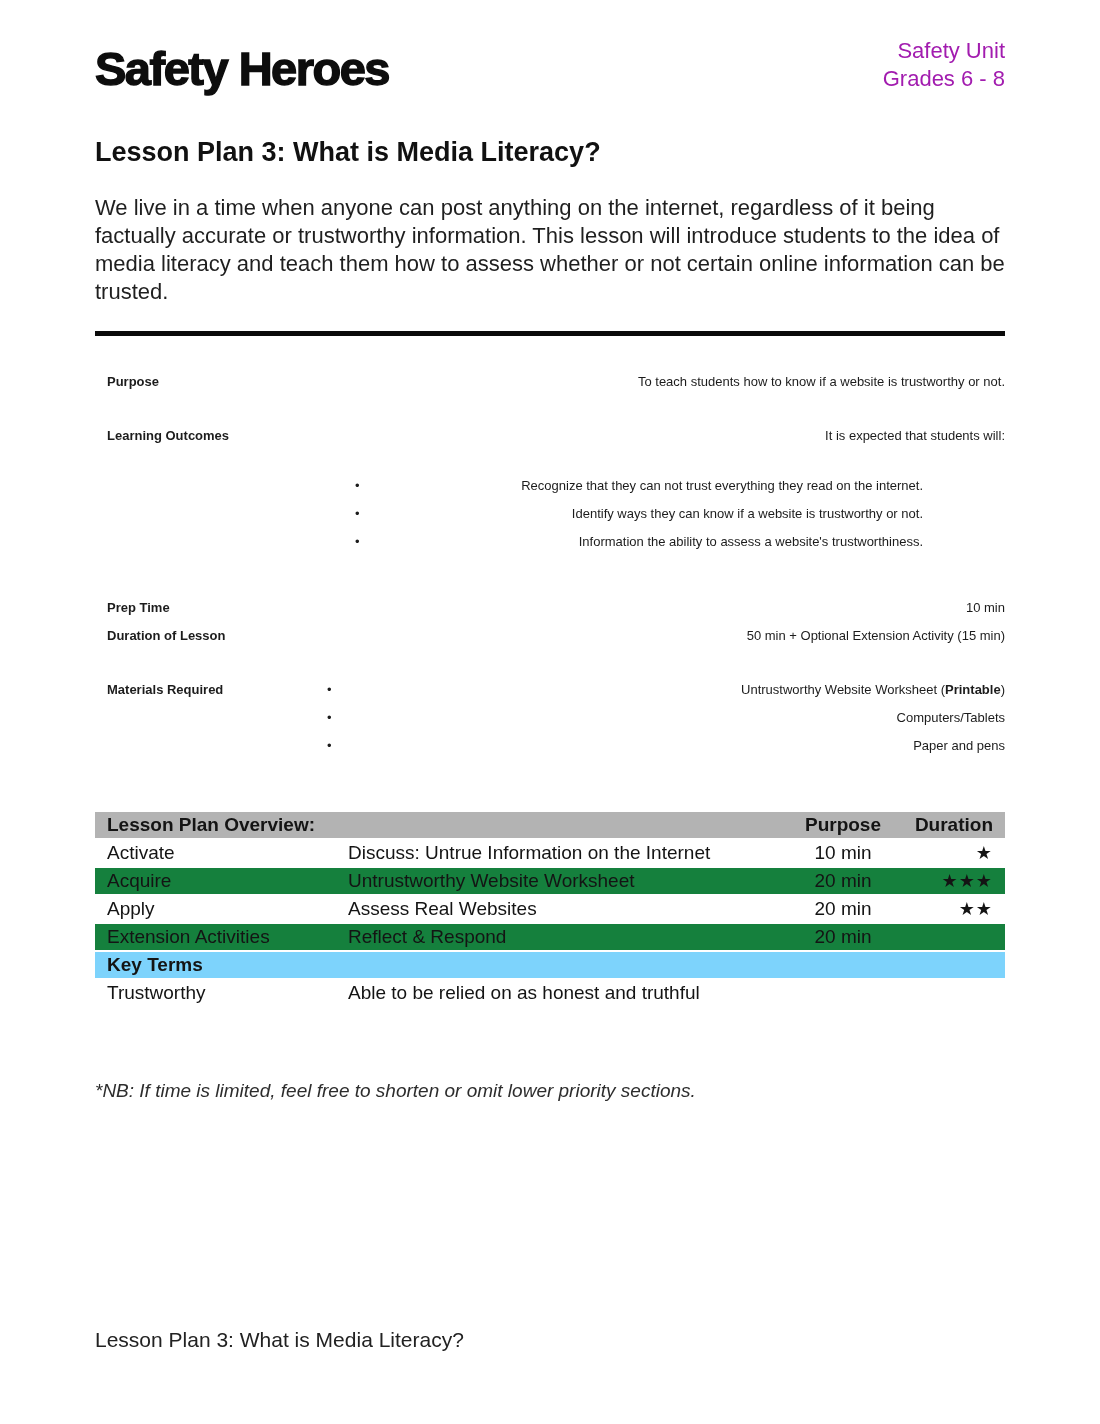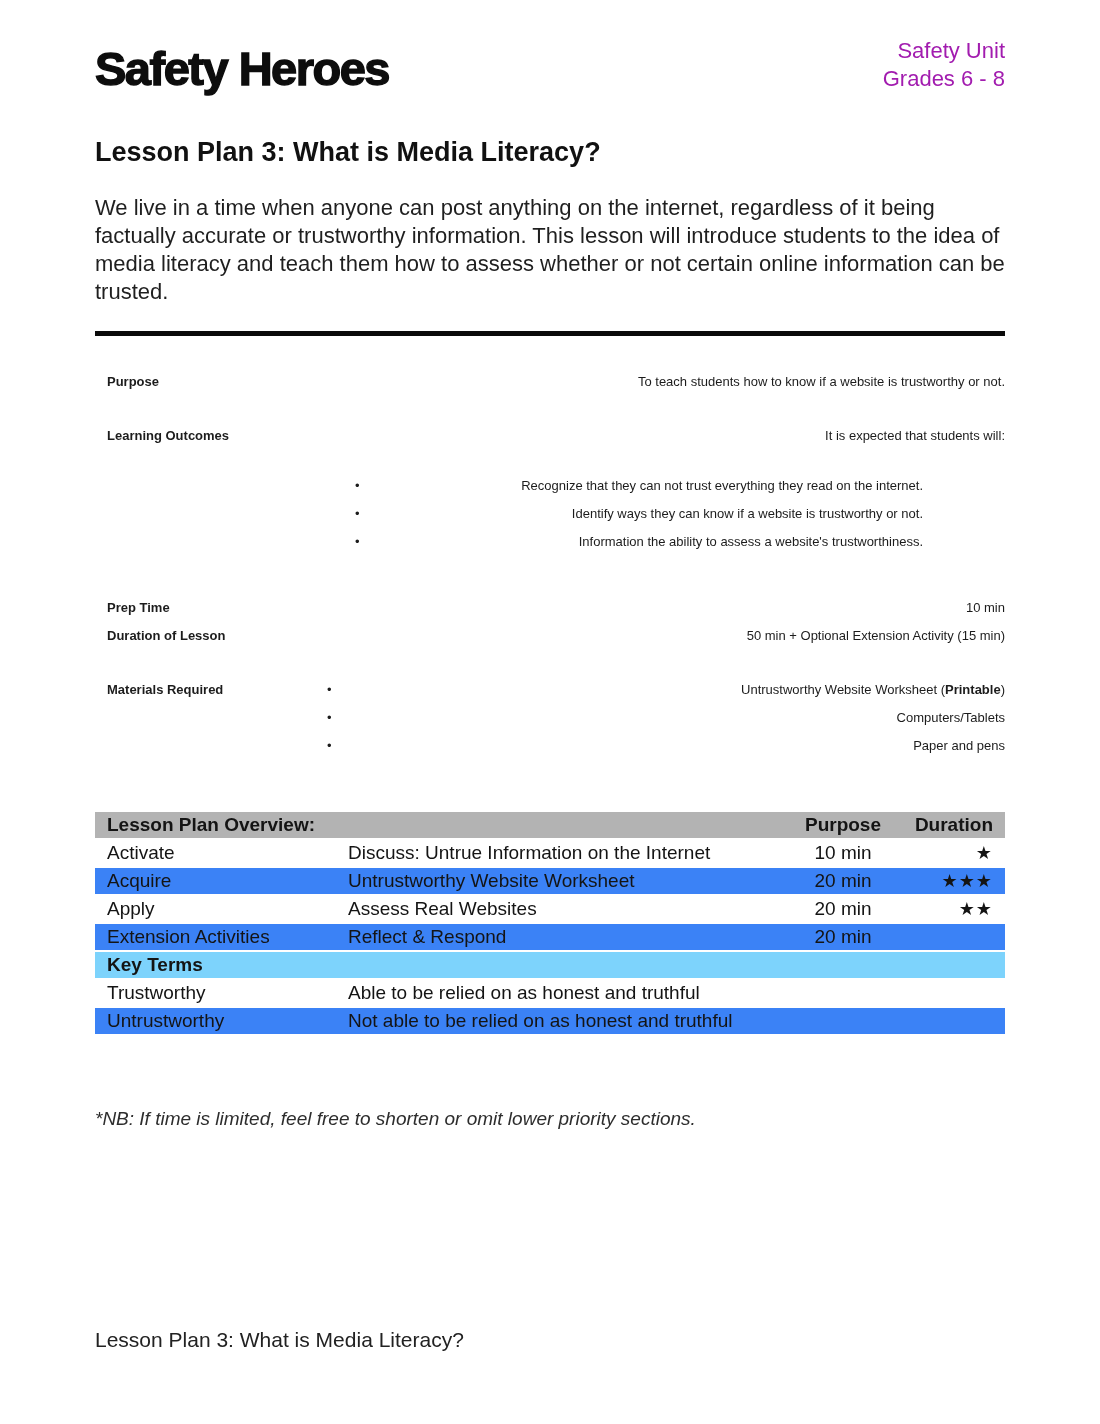--- a/index.html
+++ b/index.html
@@ -87,21 +87,21 @@
     height: 26px;
     vertical-align: middle;
     font-weight: normal;
     text-align: left;
     white-space: nowrap;
   }
   table.overview .col-phase { width: 243px; padding-left: 12px; }
   table.overview .col-length { width: 100px; text-align: center; }
   table.overview .col-priority { width: 112px; text-align: right; padding-right: 12px; }
   tr.head-row th { background: #b3b3b3; font-weight: bold; }
-  tr.row-alt td { background: #3b82f6; }
+  tr.row-alt td { background: #15803d; }
   tr.key-terms td { background: #7dd3fc; font-weight: bold; }
   .stars { letter-spacing: 1px; font-size: 18px; }
 
   
   .note {
     margin-top: 72px;
     font-size: 19px;
     font-style: italic;
     color: #2d2d2d;
   }
@@ -207,26 +207,20 @@
     </tr>
     <tr class="key-terms">
       <td class="col-phase" colspan="4">Key Terms</td>
     </tr>
     <tr>
       <td class="col-phase">Trustworthy</td>
       <td>Able to be relied on as honest and truthful</td>
       <td class="col-length"></td>
       <td class="col-priority"></td>
     </tr>
-    <tr class="row-alt">
-      <td class="col-phase">Untrustworthy</td>
-      <td>Not able to be relied on as honest and truthful</td>
-      <td class="col-length"></td>
-      <td class="col-priority"></td>
-    </tr>
   </tbody>
     </table>
 
   <div class="note">*NB: If time is limited, feel free to shorten or omit lower priority sections.</div>
 
 </div>
 
 <div class="footer-title">Lesson Plan 3: What is Media Literacy?</div>
 
 </body></html>

